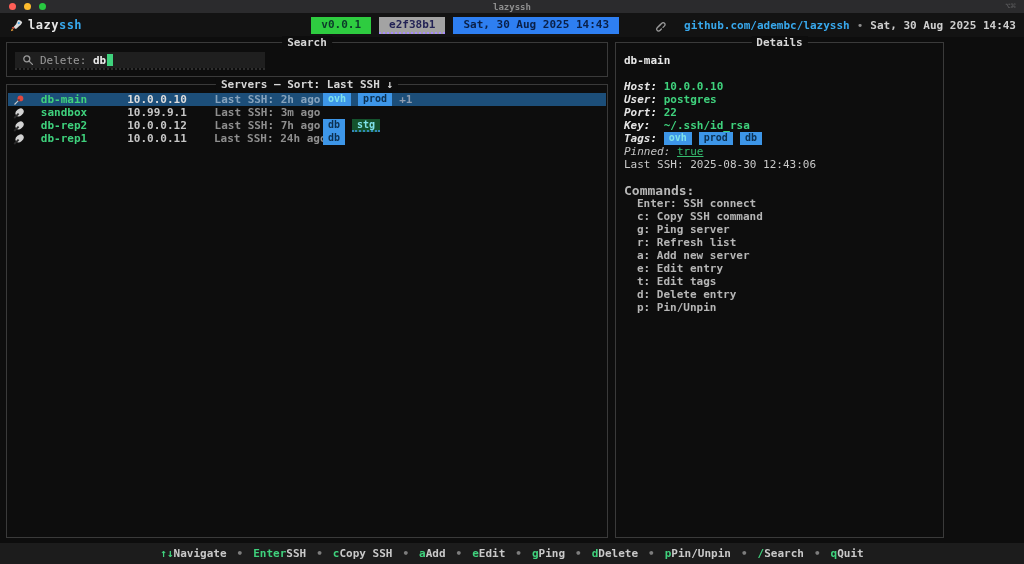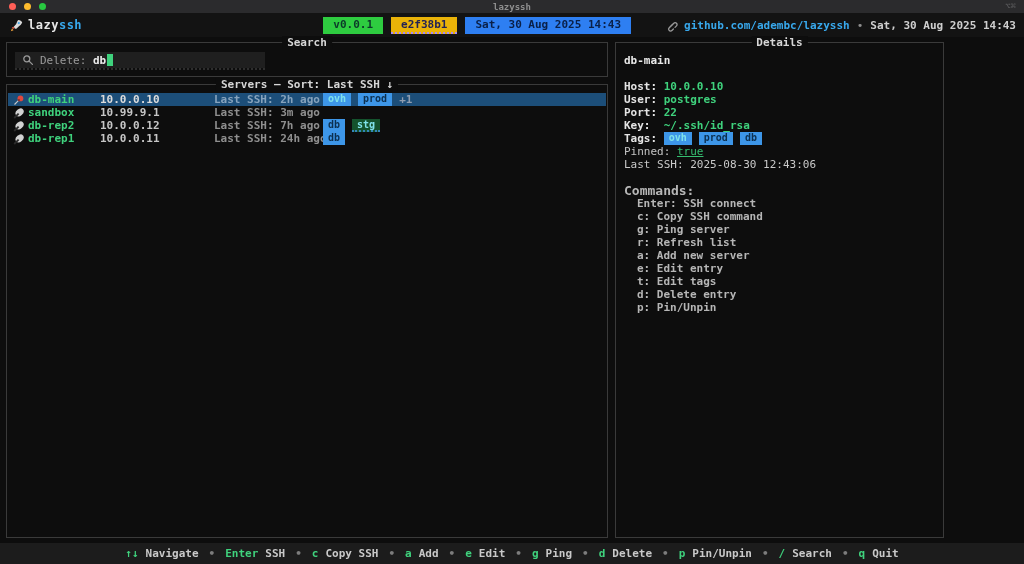--- a/index.html
+++ b/index.html
@@ -14,67 +14,67 @@
   .wintitle { position:absolute; left:0; right:0; text-align:center; font-size:9px; color:#8f8f8f; font-weight:bold; }
   .winhint { position:absolute; right:8px; top:1px; font-size:9px; color:#58585a; }
 
   
   .appheader { position:absolute; top:13px; left:0; width:1024px; height:24px; background:#131313; display:flex; align-items:center; padding:0 8px; }
   .logo { display:flex; align-items:center; gap:5px; margin-left:2px; }
   .logo-text { font-size:12px; font-weight:bold; color:#e8e8e8; letter-spacing:0.5px; }
   .logo-text .cy { color:#38a8ec; }
   .badges { display:flex; gap:8px; margin-left:auto; }
   .badge { font-size:11px; font-weight:bold; padding:1px 10px 1px 10px; background-clip:padding-box; border-bottom:2px dotted transparent; white-space:pre; }
-  .hlink { display:flex; align-items:center; gap:6px; margin-left:34px; }
+  .hlink { display:flex; align-items:center; gap:18px; margin-left:34px; }
   .repo { font-size:11px; font-weight:bold; color:#38a8ec; text-decoration:none; }
   .hsep { color:#8f8f8f; font-size:11px; margin:0 7px; }
   .hdate { font-size:11px; font-weight:bold; color:#cfcfcf; white-space:pre; }
 
   
   .panel { position:absolute; border:1px solid #3a3a3a; background:#0d0d0d; }
   .panel-title { position:absolute; top:-7px; left:50%; transform:translateX(-50%); background:#0d0d0d; padding:0 5px; font-size:11px; font-weight:bold; color:#d6d6d6; white-space:pre; }
 
   .search-panel { left:6px; top:42px; width:602px; height:35px; }
   .search-box { position:absolute; left:8px; top:9px; width:250px; height:18px; background:#1f1f1f; display:flex; align-items:center; padding-left:7px; border-bottom:2px dotted #2e2e2e; background-clip:padding-box; }
   .search-label { font-size:11px; color:#9a9a9a; white-space:pre; margin-left:6px; }
   .search-value { font-size:11px; font-weight:bold; color:#ececec; white-space:pre; }
   .cursor { display:inline-block; width:6px; height:12px; background:#3fd27d; margin-left:1px; }
 
-  .servers-panel { left:6px; top:84px; width:602px; height:454px; }
+  .servers-panel { left:6px; top:84px; width:602px; height:454px;text-align:center; }
   .rows { position:absolute; top:8px; left:1px; right:1px; }
   .srow { height:13px; display:flex; align-items:center; font-size:11px; font-weight:bold; }
   .srow.selected { background:#1c4e79; }
   .ric { width:15px; margin-left:5px; display:flex; align-items:center; }
   .rname { width:72px; color:#3fd27d; white-space:pre; }
   .rip { width:114px; color:#c6c6c6; white-space:pre; }
   .rssh { width:107px; color:#8f8f8f; white-space:pre; }
   .srow.selected .rssh { color:#86a3bd; }
   .srow.selected .rip { color:#dcdcdc; }
   .rtags { display:flex; gap:7px; margin-left:2px; }
   .tag { font-size:10px; font-weight:bold; line-height:11px; padding:0 5px; background-clip:padding-box; border-bottom:2px dotted rgba(61,150,232,0.75); white-space:pre; }
   .rmore { color:#8f9db0; margin-left:7px; }
 
   .details-panel { left:615px; top:42px; width:329px; height:496px; }
   .dcontent { position:absolute; top:11px; left:8px; right:6px; font-size:11px; line-height:13px; }
   .dname { font-weight:bold; color:#e8e8e8; margin-bottom:13px; }
   .dline { height:13px; display:flex; align-items:center; white-space:pre; }
-  .dlbl { color:#e4e4e4; font-weight:bold; white-space:pre; }
+  .dlbl { color:#e4e4e4; font-weight:bold; white-space:pre;font-style:italic; }
   .dlbl.muted { color:#c4c4c4; font-weight:normal; }
   .dval { color:#3fd27d; font-weight:bold; white-space:pre; }
   .dval.dim { font-weight:normal; color:#35bd70;text-decoration:underline; }
   .dplain { color:#c9c9c9; white-space:pre; }
   .dline .tag { margin-right:7px; }
   .dcommands { margin-top:13px; }
   .cmd-title { font-size:13px; font-weight:bold; color:#b6b6b6; height:13px; line-height:13px; white-space:pre; }
   .cmd-item { font-size:11px; font-weight:bold; color:#b6b6b6; height:13px; line-height:13px; padding-left:13px; white-space:pre; }
 
   
   .footer { position:absolute; left:0; top:543px; width:1024px; height:21px; background:#1c1c1c; display:flex; align-items:center; justify-content:center; font-size:11px; font-weight:bold; }
   .fkey { color:#3fd27d; white-space:pre; }
-  .flbl { color:#c9c9c9; white-space:pre; margin-left:7px; }
+  .flbl { color:#c9c9c9; white-space:pre; }
   .fsep { color:#7d7d7d; margin:0 10px; }
   svg { display:block; }
 </style>
 </head>
 <body>
 
 <div class="titlebar">
   <div class="lights">
     <span class="light red"></span>
     <span class="light yellow"></span>
@@ -91,21 +91,21 @@
         <path d="M10.2 1.2 C12.6 1.2 14.3 2.5 15 4.4 C14 6.6 12.4 8.4 10.4 9.4 L7.4 12.2 L5.6 11.4 L4.6 9.6 L7.4 6.6 C8.3 4.6 8.8 2.4 10.2 1.2 Z" fill="#d9d9d9"></path>
         <circle cx="10.8" cy="5" r="1.4" fill="#4aa9e9"></circle>
         <path d="M4.6 9.6 L2.2 10.6 L3.6 12.4 L5.6 11.4 Z" fill="#e0533d"></path>
         <path d="M1 15 L4.4 13.8 L2.4 11.8 Z" fill="#f2a33c"></path>
       </svg>
     </span>
     <span class="logo-text"><span>lazy</span><span class="cy">ssh</span></span>
   </div>
   <div class="badges">
       <span class="badge" style="background: rgb(46, 204, 64); color: rgb(12, 58, 42); border-bottom-color: rgb(46, 204, 64);">v0.0.1</span>
-      <span class="badge" style="background: #eab308; color: rgb(35, 35, 85); border-bottom-color: rgb(167, 139, 250);">e2f38b1</span>
+      <span class="badge" style="background: #a3a3a3; color: rgb(35, 35, 85); border-bottom-color: rgb(167, 139, 250);">e2f38b1</span>
       <span class="badge" style="background: rgb(46, 127, 242); color: rgb(10, 32, 72); border-bottom-color: rgb(46, 127, 242);">Sat, 30 Aug 2025 14:43</span>
     </div>
   <div class="hlink">
     <span>
       <svg width="13" height="13" viewBox="0 0 13 13" fill="none" stroke="#9a9a9a" stroke-width="1.3" stroke-linecap="round">
         <path d="M5.4 7.6 L8.8 4.2 a1.9 1.9 0 0 1 2.7 2.7 L10 8.4"></path>
         <path d="M7.6 5.4 L4.2 8.8 a1.9 1.9 0 0 0 2.7 2.7 L8.4 10"></path>
       </svg>
     </span>
     <a class="repo">github.com/adembc/lazyssh</a>

